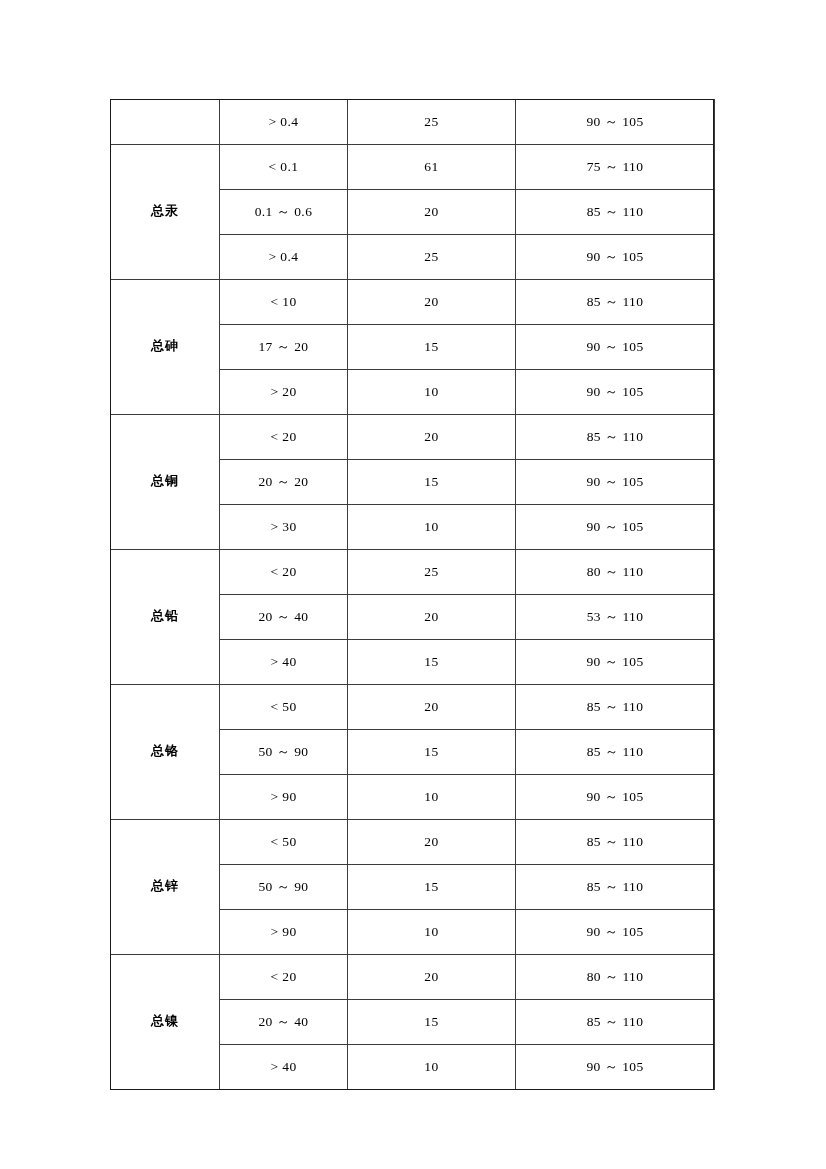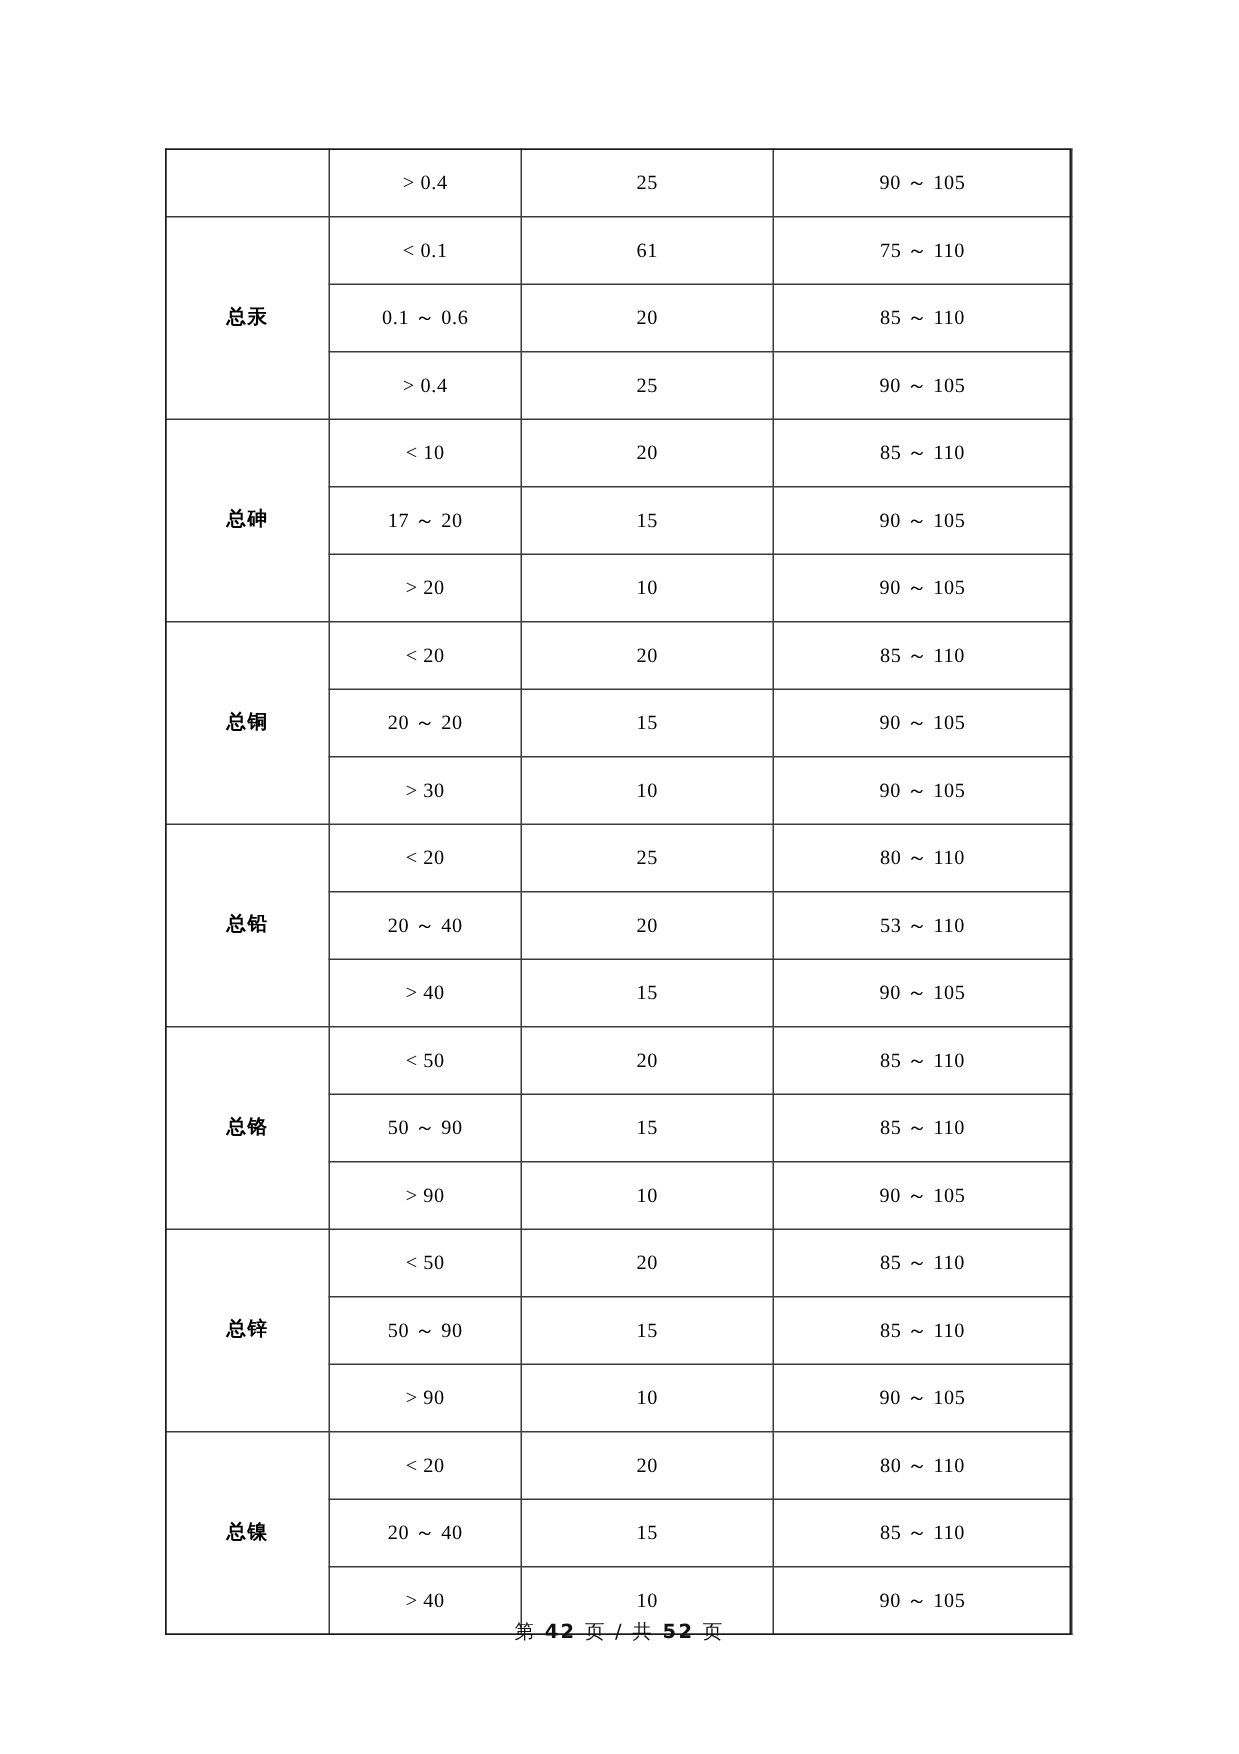--- a/index.html
+++ b/index.html
@@ -228,21 +228,14 @@
           </tr>
           <tr>
             <td class="num">&gt; 40</td>
             <td class="num">10</td>
             <td class="num">90 ～ 105</td>
           </tr>
         </tbody>
     </table>
   </div>
 
-  <div class="footer">
-    <span>第</span>
-    <span class="pg-num">42</span>
-    <span>页 / 共</span>
-    <span class="pg-num">52</span>
-    <span>页</span>
-  </div>
 
 </div>
 
 </body></html>

